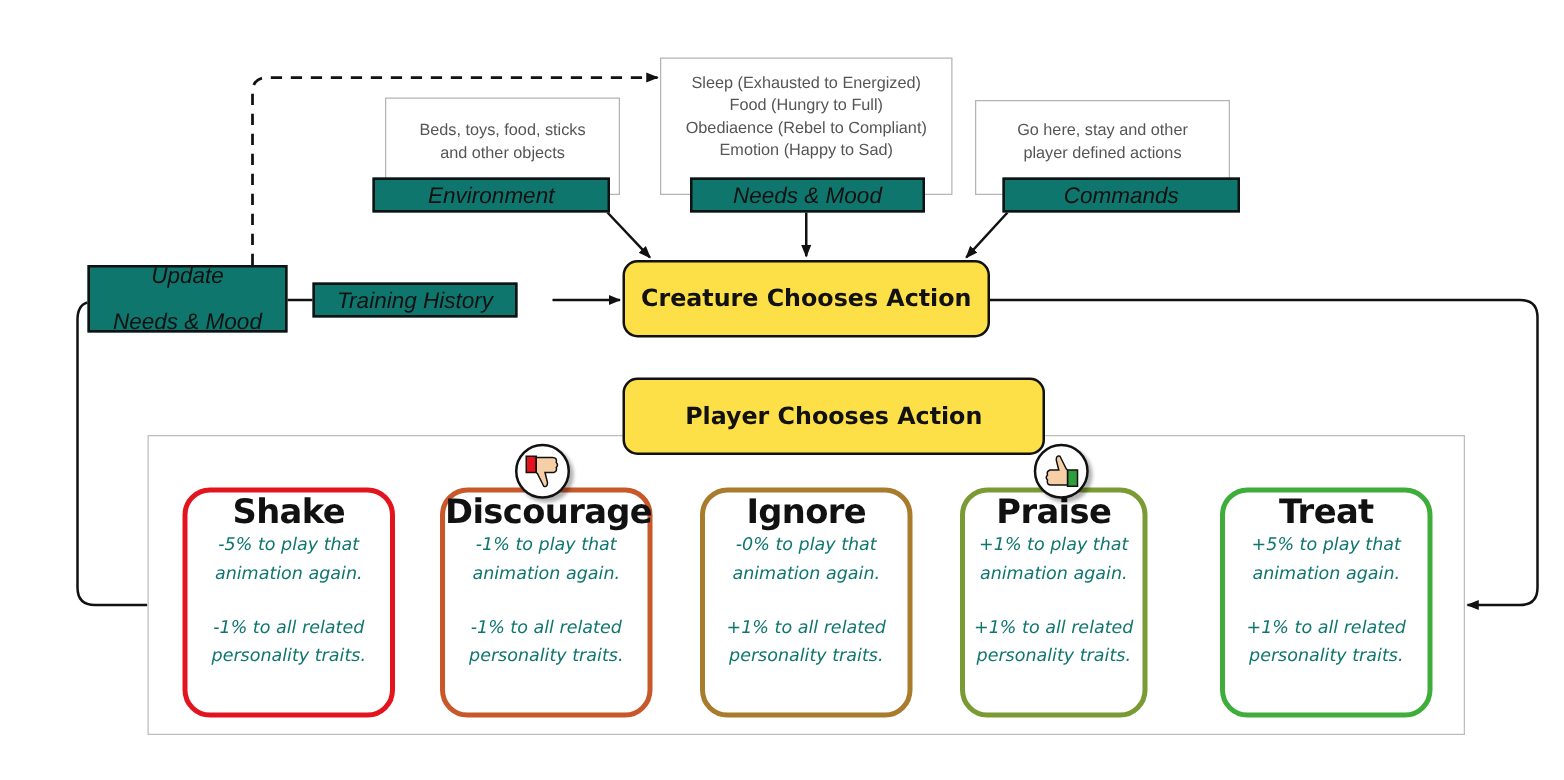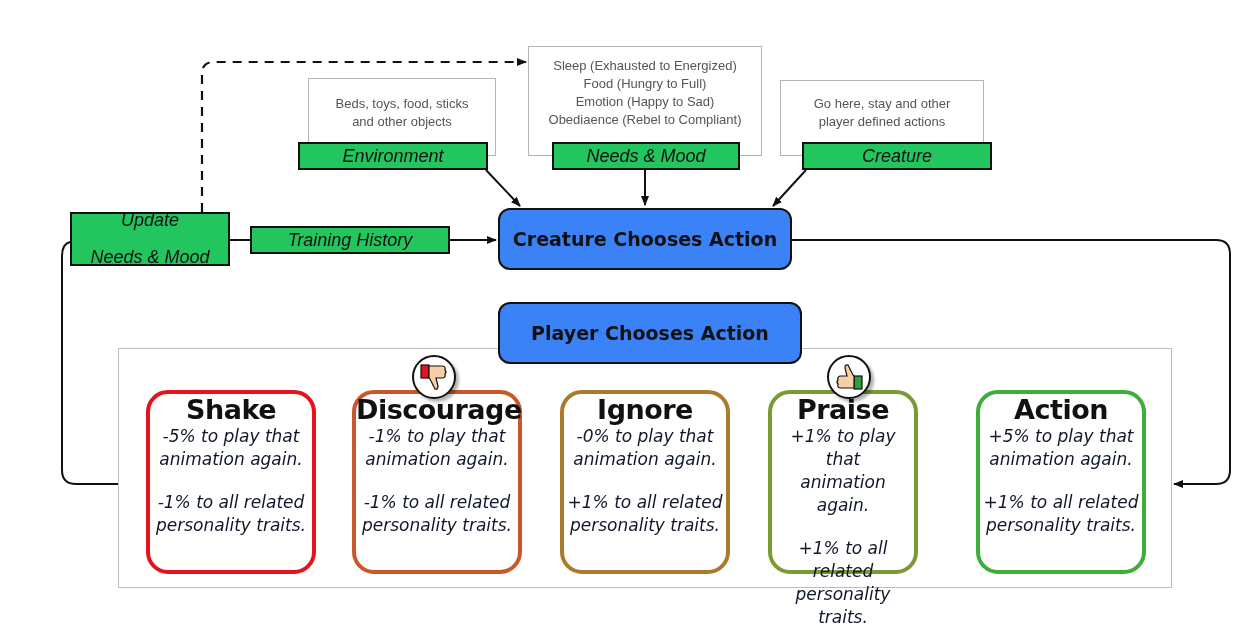--- a/index.html
+++ b/index.html
@@ -1,24 +1,24 @@
 <!DOCTYPE html>
 <html><head>
 <meta charset="utf-8">
 <style>
   html, body { margin:0; padding:0; background:#ffffff; }
   body { width:1251px; height:624px; position:relative; overflow:hidden; font-family:"DejaVu Sans", sans-serif; color:#111; }
   .abs { position:absolute; box-sizing:border-box; }
   .graybox { border:1.5px solid #b4b4b4; background:#fff; text-align:center; color:#555; font-size:13px; line-height:18px; font-family:"Liberation Sans", sans-serif; }
-  .label { border:2px solid #111; background:#22c55e; text-align:left; font-style:italic; font-size:18px; font-family:"Liberation Sans", sans-serif; display:flex; align-items:center; justify-content:center; }
-  .round { border:2px solid #111; border-radius:12px; background:#3b82f6; font-weight:bold; font-size:19px; display:flex; align-items:center; justify-content:center; font-family:"DejaVu Sans", sans-serif; }
+  .label { border:2px solid #111; background:#0f766e; text-align:left; font-style:italic; font-size:18px; font-family:"Liberation Sans", sans-serif; display:flex; align-items:center; justify-content:center; }
+  .round { border:2px solid #111; border-radius:12px; background:#fde047; font-weight:bold; font-size:19px; display:flex; align-items:center; justify-content:center; font-family:"DejaVu Sans", sans-serif; }
   .container { border:1.5px solid #bdbdbd; background:#fff; }
   .card { border:4px solid; border-radius:22px; background:#fff; text-align:center; }
   .card-title { font-family:"DejaVu Sans", sans-serif; font-weight:bold; font-size:27px; letter-spacing:-0.5px; }
-  .card-line { font-family:"DejaVu Sans", sans-serif; font-style:italic; font-size:17px; line-height:23px; color:#0f172a; }
+  .card-line { font-family:"DejaVu Sans", sans-serif; font-style:italic; font-size:14px; line-height:23px; color:#0f766e; }
   .gap { height:20px; }
   .thumb { width:44px; height:44px; border-radius:50%; border:2px solid #111; background:#fff; box-shadow:3px 3px 3px rgba(0,0,0,0.3); display:flex; align-items:center; justify-content:center; }
   svg.lines { position:absolute; left:0; top:0; }
 </style>
 </head>
 <body>
 
 <svg class="lines" width="1251" height="624">
   <defs>
     <marker id="ah" markerWidth="10" markerHeight="10" refX="9" refY="5" orient="auto" markerUnits="userSpaceOnUse">
@@ -45,43 +45,43 @@
 
 <div class="abs graybox" style="left:276px;top:78px;width:188px;height:78px;padding-top:16px;margin-left:32px;">
   <div>Beds, toys, food, sticks</div>
   <div>and other objects</div>
 </div>
 <div class="abs label" style="left:298px;top:142px;width:190px;height:28px;">Environment</div>
 
 <div class="abs graybox" style="left:528px;top:46px;width:234px;height:110px;padding-top:10px;">
   <div>Sleep (Exhausted to Energized)</div>
   <div>Food (Hungry to Full)</div>
+  <div>Obediaence (Rebel to Compliant)</div>
   <div>Emotion (Happy to Sad)</div>
-  <div>Obediaence (Rebel to Compliant)</div>
 </div>
 <div class="abs label" style="left:552px;top:142px;width:188px;height:28px;">Needs &amp; Mood</div>
 
 <div class="abs graybox" style="left:780px;top:80px;width:204px;height:76px;padding-top:14px;">
   <div>Go here, stay and other</div>
   <div>player defined actions</div>
 </div>
-<div class="abs label" style="left:802px;top:142px;width:190px;height:28px;">Creature</div>
+<div class="abs label" style="left:802px;top:142px;width:190px;height:28px;">Commands</div>
 
 <div class="abs label" style="left:70px;top:212px;width:160px;height:54px;flex-direction:column;line-height:21px;gap:16px;">
   <div>Update</div>
   <div>Needs &amp; Mood</div>
 </div>
 
-<div class="abs label" style="left:250px;top:226px;width:200px;height:28px;">Training History</div>
+<div class="abs label" style="left:250px;top:226px;width:164px;height:28px;">Training History</div>
 
 <div class="abs round" style="left:498px;top:208px;width:294px;height:62px;">Creature Chooses Action</div>
 
 <div class="abs container" style="left:118px;top:348px;width:1054px;height:240px;"></div>
 
-<div class="abs round" style="left:498px;top:302px;width:304px;height:62px;">Player Chooses Action</div>
+<div class="abs round" style="left:498px;top:302px;width:338px;height:62px;">Player Chooses Action</div>
 
 <div class="abs card" style="left:146px;top:390px;width:170px;height:184px;border-color:#e3141e;">
   <div class="card-title">Shake</div>
   <div class="card-line">-5% to play that</div>
   <div class="card-line">animation again.</div>
   <div class="gap"></div>
   <div class="card-line">-1% to all related</div>
   <div class="card-line">personality traits.</div>
 </div>
 
@@ -106,21 +106,21 @@
 <div class="abs card" style="left:768px;top:390px;width:150px;height:184px;border-color:#7a9a34;">
   <div class="card-title">Praise</div>
   <div class="card-line">+1% to play that</div>
   <div class="card-line">animation again.</div>
   <div class="gap"></div>
   <div class="card-line">+1% to all related</div>
   <div class="card-line">personality traits.</div>
 </div>
 
 <div class="abs card" style="left:976px;top:390px;width:170px;height:184px;border-color:#3fad3a;">
-  <div class="card-title">Action</div>
+  <div class="card-title">Treat</div>
   <div class="card-line">+5% to play that</div>
   <div class="card-line">animation again.</div>
   <div class="gap"></div>
   <div class="card-line">+1% to all related</div>
   <div class="card-line">personality traits.</div>
 </div>
 
 <div class="abs thumb" style="left:412px;top:355px;">
   <svg width="32" height="32" viewBox="0 0 32 32">
     <rect x="3" y="4" width="8" height="13" fill="#e3141e" stroke="#111" stroke-width="1.2"></rect>

